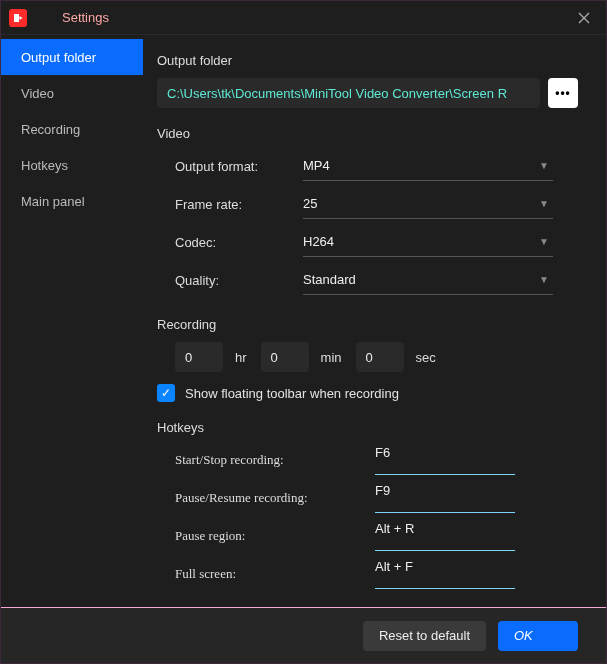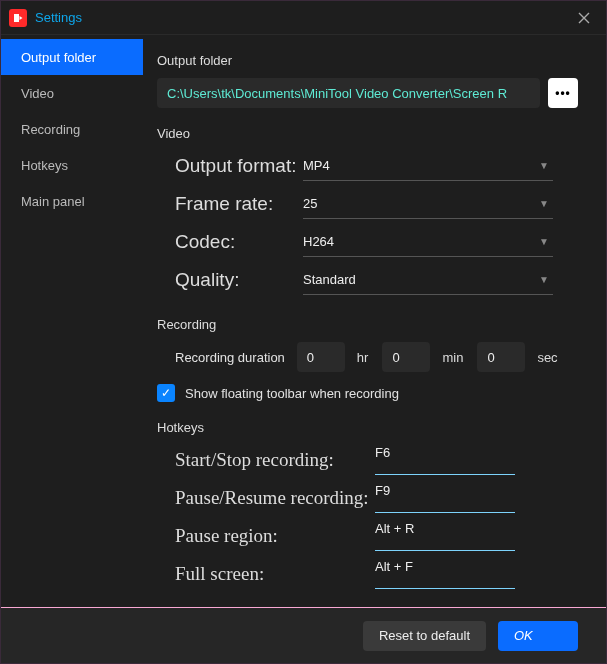--- a/index.html
+++ b/index.html
@@ -1,39 +1,39 @@
 <!DOCTYPE html>
 <html><head>
 <meta charset="utf-8">
 <style>
   * { box-sizing: border-box; margin: 0; padding: 0; font-family: -apple-system, "Segoe UI", Helvetica, Arial, sans-serif; }
   html, body { width: 607px; height: 664px; background: #0f0f0f; color: #e2e2e2; overflow: hidden; }
   .window { width: 607px; height: 664px; background: #1e1e1e; display: flex; flex-direction: column; border: 1px solid #3a2a3a; }
   .titlebar { height: 34px; display: flex; align-items: center; padding: 0 8px; background: #1e1e1e; border-bottom: 1px solid #2a2a2a; }
   .logo { width: 18px; height: 18px; background: #ff2a2a; border-radius: 3px; display: flex; align-items: center; justify-content: center; margin-right: 8px; }
   .logo svg { width: 12px; height: 12px; fill: #fff; display:block; }
-  .title { font-size: 13px; color: #0ea5e9; flex: 1; }
+  .title { font-size: 13px; color: #fca5a5; flex: 1; margin-left: 27px; }
   .close { width: 28px; height: 28px; display: flex; align-items: center; justify-content: center; color: #aaa; cursor: pointer; border-radius:4px; }
 
   .body { flex: 1; display: flex; min-height: 0; }
   .sidebar { width: 142px; background: #1e1e1e; padding-top: 4px; }
   .side-item { height: 36px; display: flex; align-items: center; padding-left: 20px; font-size: 13px; color: #bbb; cursor: pointer; }
   .side-item.active { background: #0a6cff; color: #fff; }
 
   .main { flex: 1; overflow-y: auto; padding: 12px 28px 8px 14px; position: relative; }
   .main::-webkit-scrollbar { width: 8px; }
   .main::-webkit-scrollbar-thumb { background: #444; border-radius: 4px; }
 
   .section-label { font-size: 13px; color: #ddd; margin-top: 6px; margin-bottom: 10px; }
   .pathrow { display: flex; align-items: center; gap: 8px; margin-bottom: 18px; }
   .path-input { flex: 1; height: 30px; background: #2a2a2a; border: none; border-radius: 4px; color: #5eead4; padding: 0 10px; font-size: 13px; overflow:hidden; text-overflow:ellipsis; white-space:nowrap; }
   .browse-btn { width: 30px; height: 30px; background: #fff; color: #000; border-radius: 4px; display: flex; align-items: center; justify-content: center; font-weight: 700; cursor: pointer; font-size:12px; letter-spacing:1px; }
 
   .kv { display: flex; align-items: center; margin-bottom: 8px; padding-left: 18px; }
-  .kv .k { width: 128px; font-size: 19px; color: #ddd; }
+  .kv .k { width: 128px; font-size: 13px; color: #ddd; }
   .select { flex: 1; position: relative; height: 30px; border-bottom: 1px solid #555; display: flex; align-items: center; font-size: 13px; color: #eee; cursor: pointer; max-width: 250px; }
   .select .caret { position: absolute; right: 4px; color: #888; font-size: 10px; }
   .hotkey-val { width: 140px; height: 30px; border-bottom: 1px solid #7dd3fc; display:flex; font-size:13px; color:#eee; }
 
   .rec-row { display: flex; align-items: center; gap: 8px; padding-left: 18px; margin-bottom: 12px; font-size:13px; }
   .rec-row .lbl { margin-right: 4px; }
   .num { width: 48px; height: 30px; background: #2a2a2a; border: none; border-radius: 4px; color: #eee; text-align: left; padding-left:10px; font-size:13px; }
   .unit { color: #ddd; margin-right: 6px; margin-left: 4px; }
 
   .cbx-row { display: flex; align-items: center; gap: 10px; margin: 6px 0 18px 0; font-size: 13px; }
@@ -120,21 +120,20 @@
       <div class="kv">
         <div class="k">Quality:</div>
         <div class="select">
           <span>Standard</span>
           <span class="caret">▼</span>
         </div>
       </div>
 
       <div class="section-label" style="margin-top:22px;">Recording</div>
       <div class="rec-row">
-        <span class="lbl">Recording duration</span>
         <input class="num" value="0" style="">
         <span class="unit">hr</span>
         <input class="num" value="0" style="">
         <span class="unit">min</span>
         <input class="num" value="0" style="">
         <span class="unit">sec</span>
       </div>
       <div class="cbx-row">
         <div class="cbx">
             <span>✓</span>

